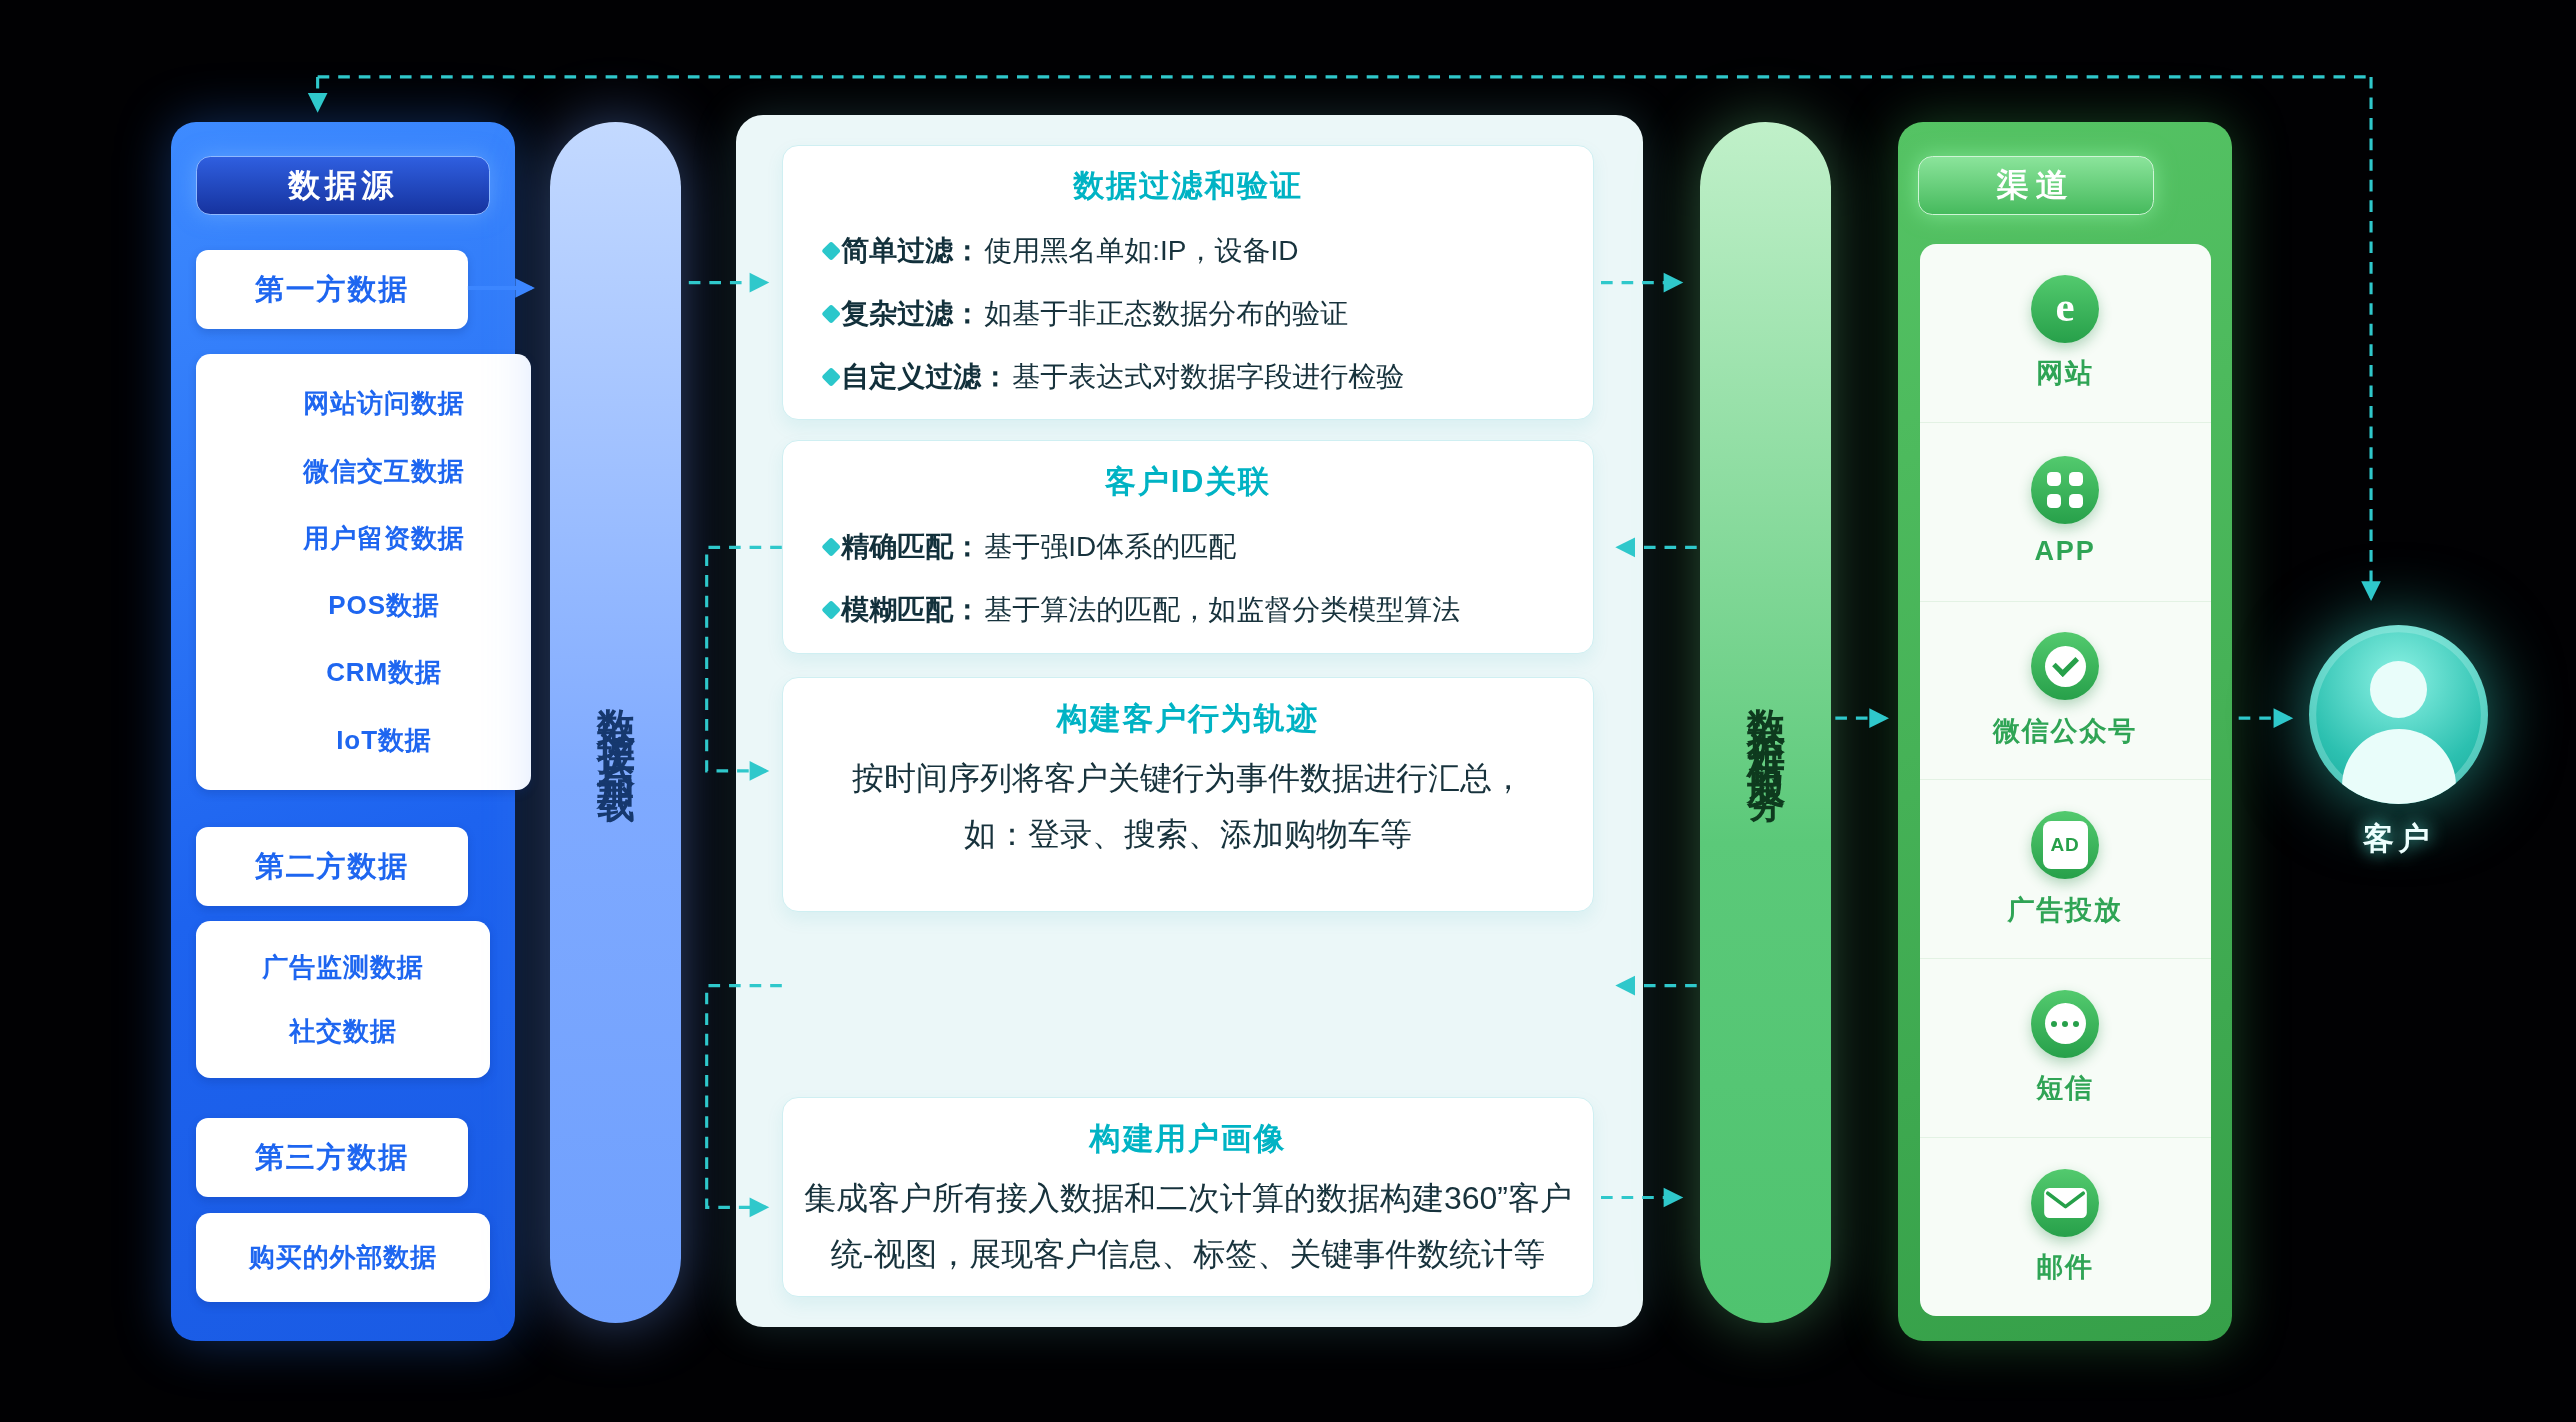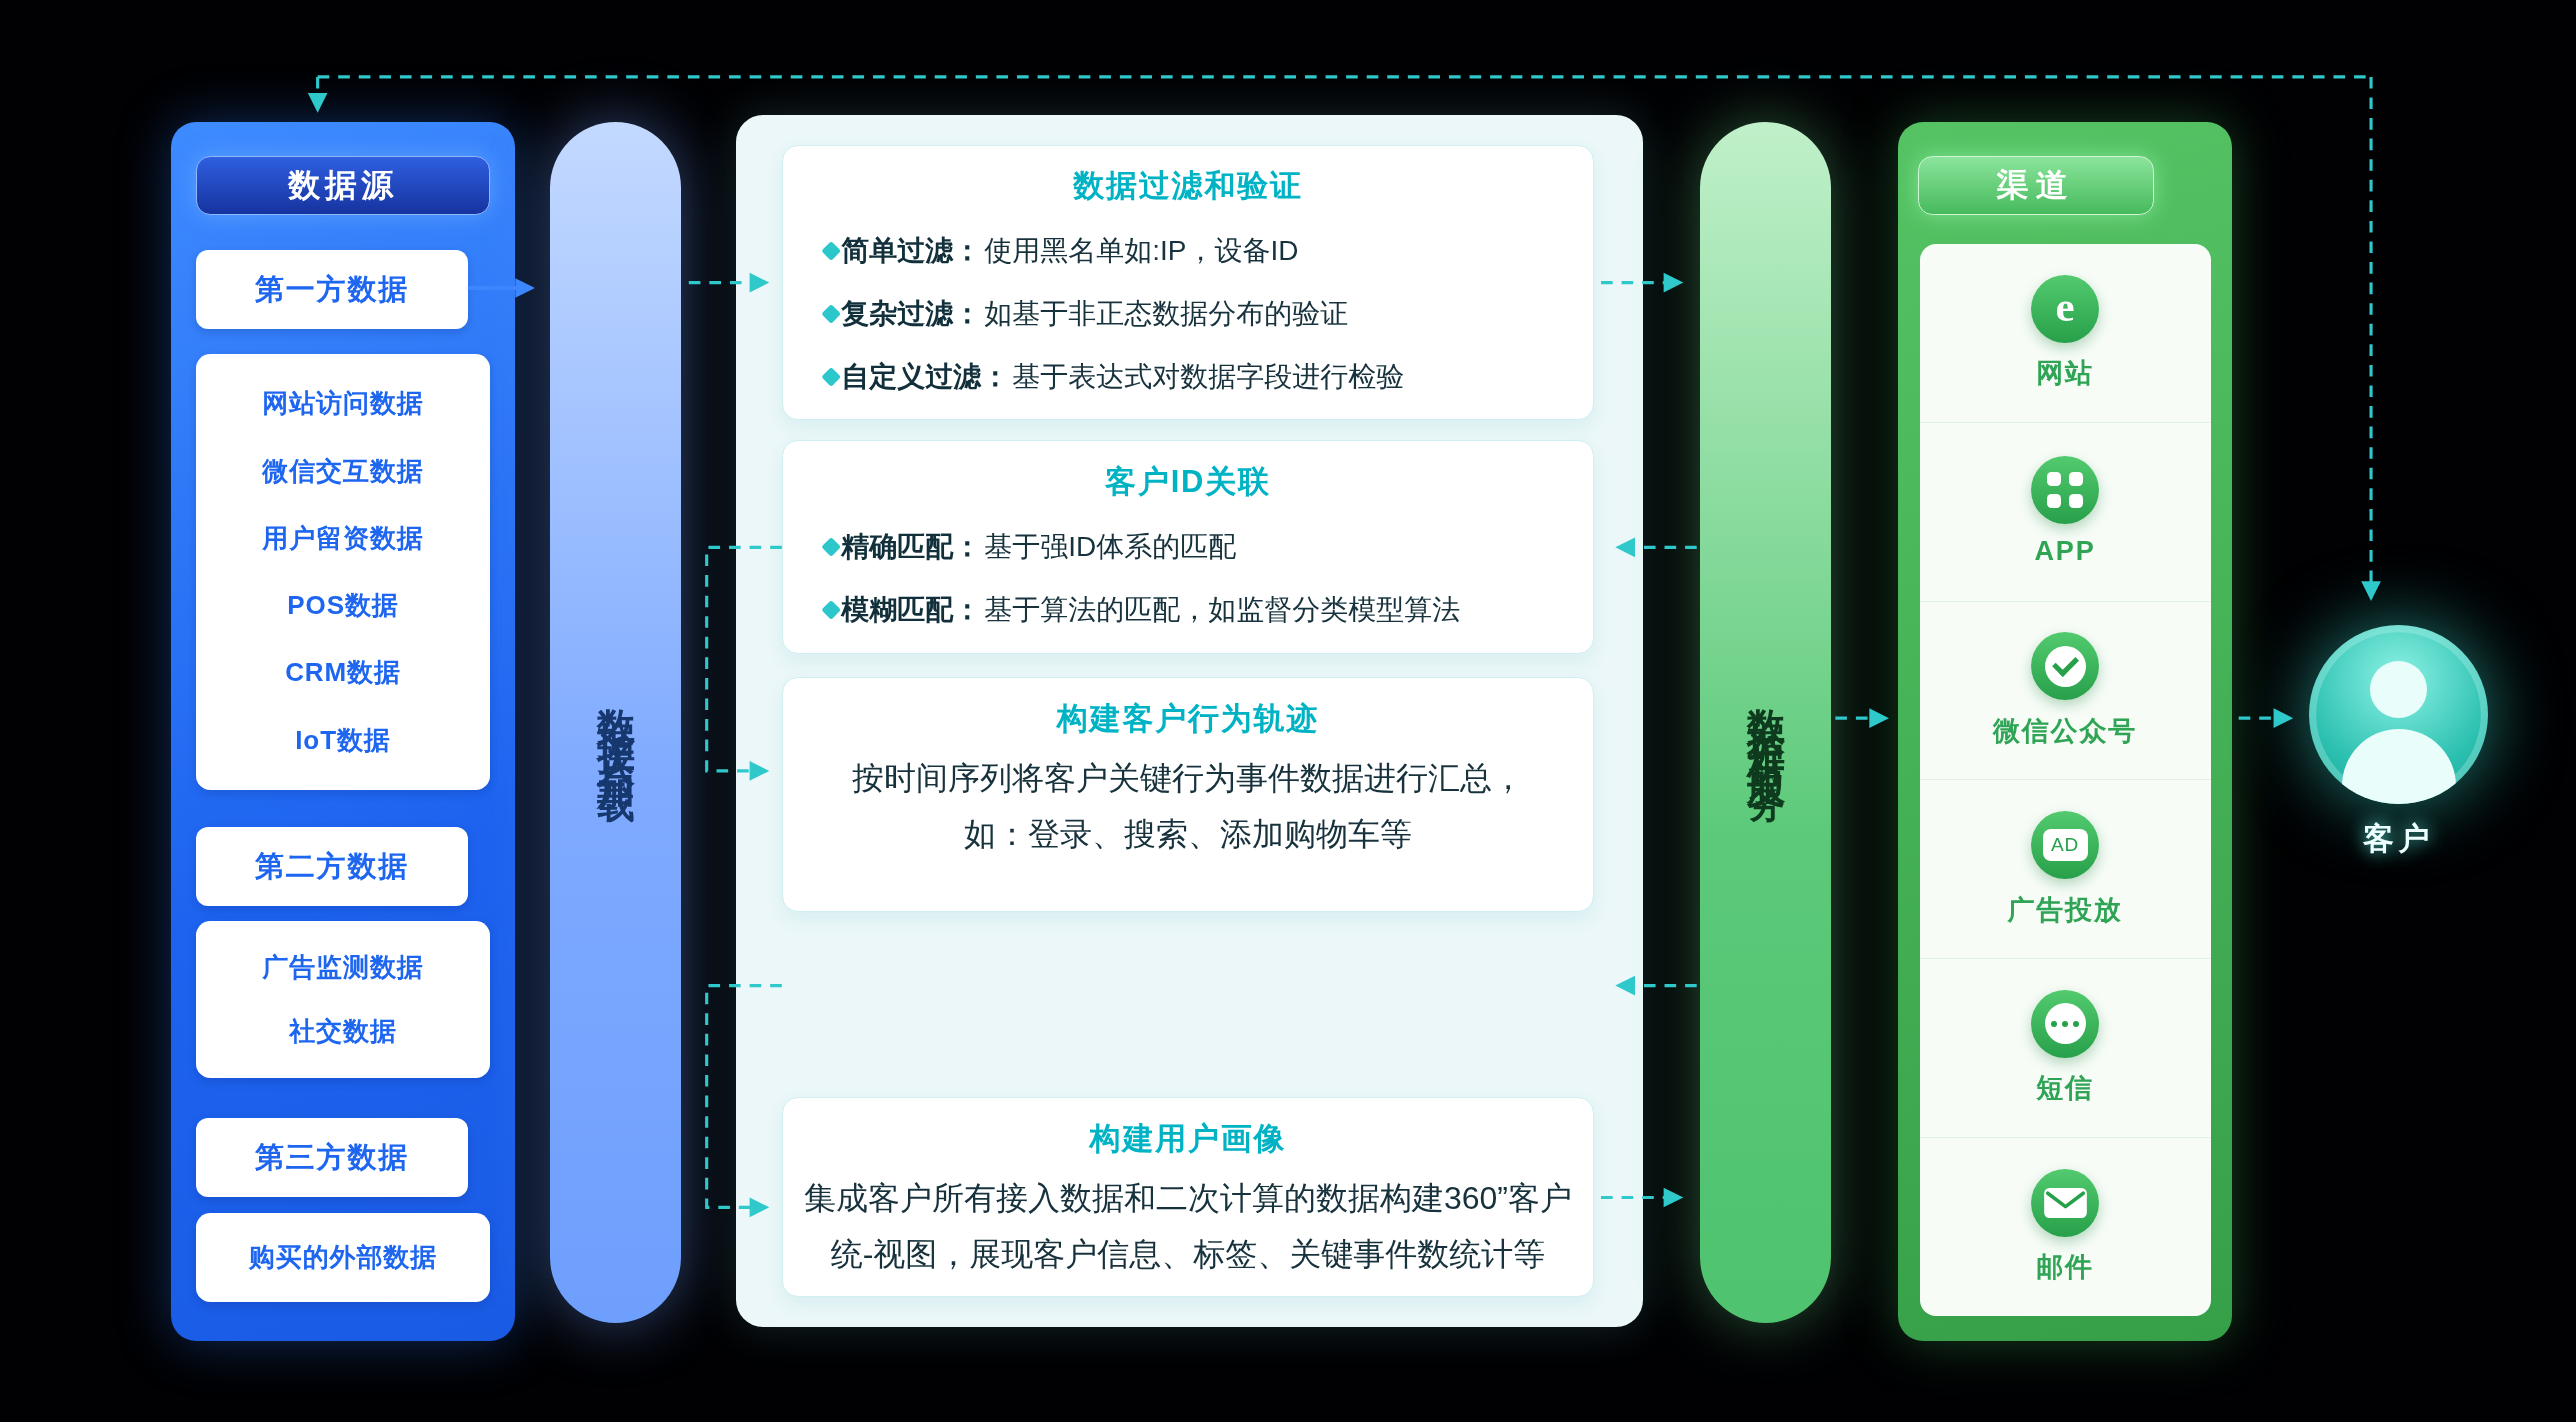--- a/index.html
+++ b/index.html
@@ -58,22 +58,22 @@
   .cicon{width:68px;height:68px;border-radius:50%;background:linear-gradient(180deg,#53CA6E,#27A04A);
     display:flex;align-items:center;justify-content:center;box-shadow:0 5.4px 12.5px rgba(25,130,60,.3);}
   .clabel{color:#2FA455;font-size:27px;font-weight:bold;letter-spacing:1.8px;}
   .e-glyph{color:#fff;font-size:43px;font-weight:bold;line-height:1;margin-top:-4.5px;
     font-family:"Liberation Serif","DejaVu Serif",serif;}
   .dots4{display:grid;grid-template-columns:14.3px 14.3px;grid-gap:7.2px;}
   .dots4 span{width:14.3px;height:14.3px;border-radius:4.5px;background:#fff;}
   .badge{width:41px;height:41px;border-radius:50%;background:#fff;display:flex;align-items:center;justify-content:center;}
   .check{width:18px;height:9.8px;border-left:5.4px solid #27A04A;border-bottom:5.4px solid #27A04A;
     transform:rotate(-45deg);margin-top:-6.3px;}
-  .ad-box{width:45px;height:32px;border-radius:8px;background:#fff;display:flex;align-items:center;justify-content:center;
-    color:#27A04A;font-weight:normal;font-size:19px;letter-spacing:0.9px;}
+  .ad-box{width:45px;height:48px;border-radius:8px;background:#fff;display:flex;align-items:center;justify-content:center;
+    color:#27A04A;font-weight:bold;font-size:19px;letter-spacing:0.9px;}
   .bubble{width:41px;height:41px;border-radius:50%;background:#fff;display:flex;align-items:center;justify-content:center;gap:4.5px;}
   .bubble span{width:6.3px;height:6.3px;border-radius:50%;background:#27A04A;}
 
   
   .avatar{left:2309px;top:625px;width:179px;height:179px;border-radius:50%;
     background:radial-gradient(circle at 50% 30%,#8CF2E4,#2CC0B0 62%,#17A396);
     box-shadow:0 0 72px rgba(60,230,210,.55), inset 0 0 0 7.2px rgba(225,255,250,.25);overflow:hidden;}
   .avatar-head{position:absolute;left:50%;top:36px;width:57px;height:57px;margin-left:-29px;border-radius:50%;background:#E9FDFA;}
   .avatar-body{position:absolute;left:50%;top:104px;width:114px;height:82px;margin-left:-57px;
     border-radius:57px 57px 9px 9px;background:#E9FDFA;}
@@ -112,21 +112,21 @@
     </g>
     <g stroke="#3C86FF" stroke-width="4.5" fill="none">
       <path d="M 523 322 L 594 322" marker-end="url(#ahb)"></path>
     </g>
   </svg>
 
   <div class="panel-blue abs">
     <div class="blue-pill">数据源</div>
 
     <div class="src-label" style="top:128px;">第一方数据</div>
-    <div class="src-list" style="top:232px;height:436px;">
+    <div class="src-list" style="top:232px;height:436px;padding-left:41px;">
       <div class="src-item">网站访问数据</div>
       <div class="src-item">微信交互数据</div>
       <div class="src-item">用户留资数据</div>
       <div class="src-item">POS数据</div>
       <div class="src-item">CRM数据</div>
       <div class="src-item">IoT数据</div>
     </div>
 
     <div class="src-label" style="top:705px;">第二方数据</div>
     <div class="src-list" style="top:799px;height:157px;">

